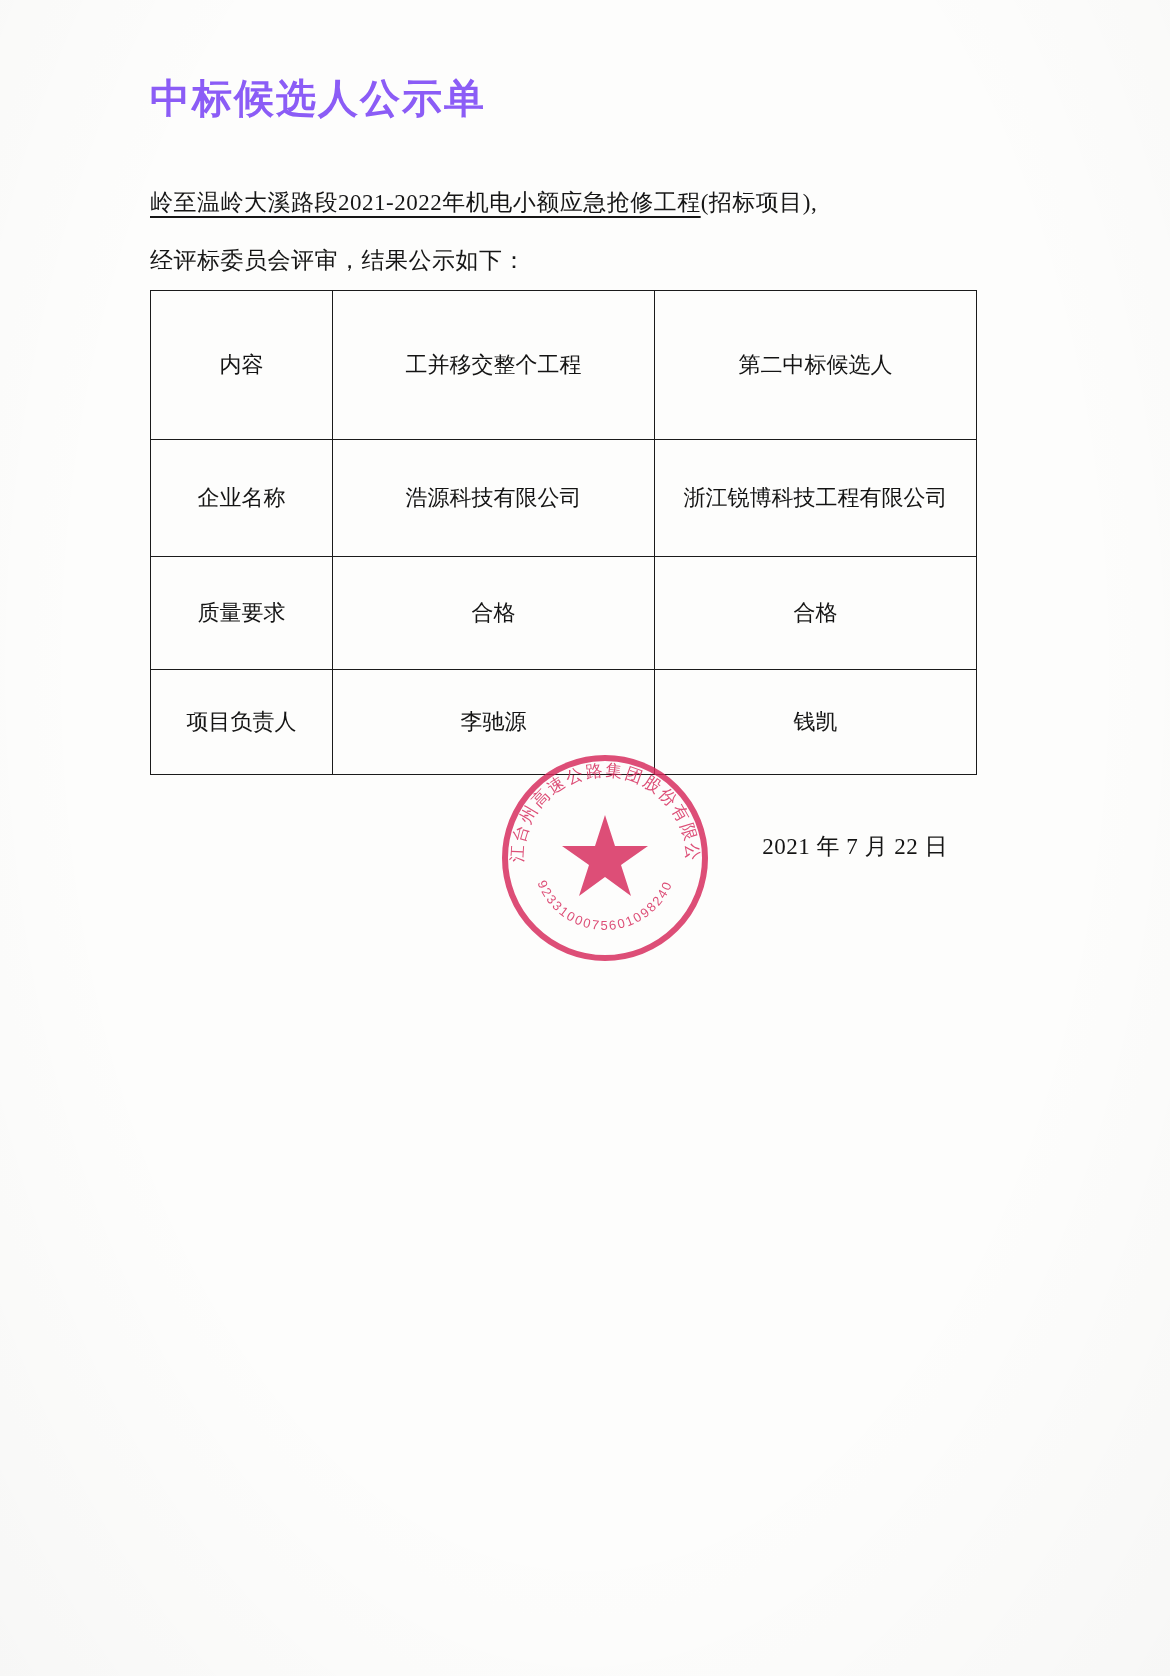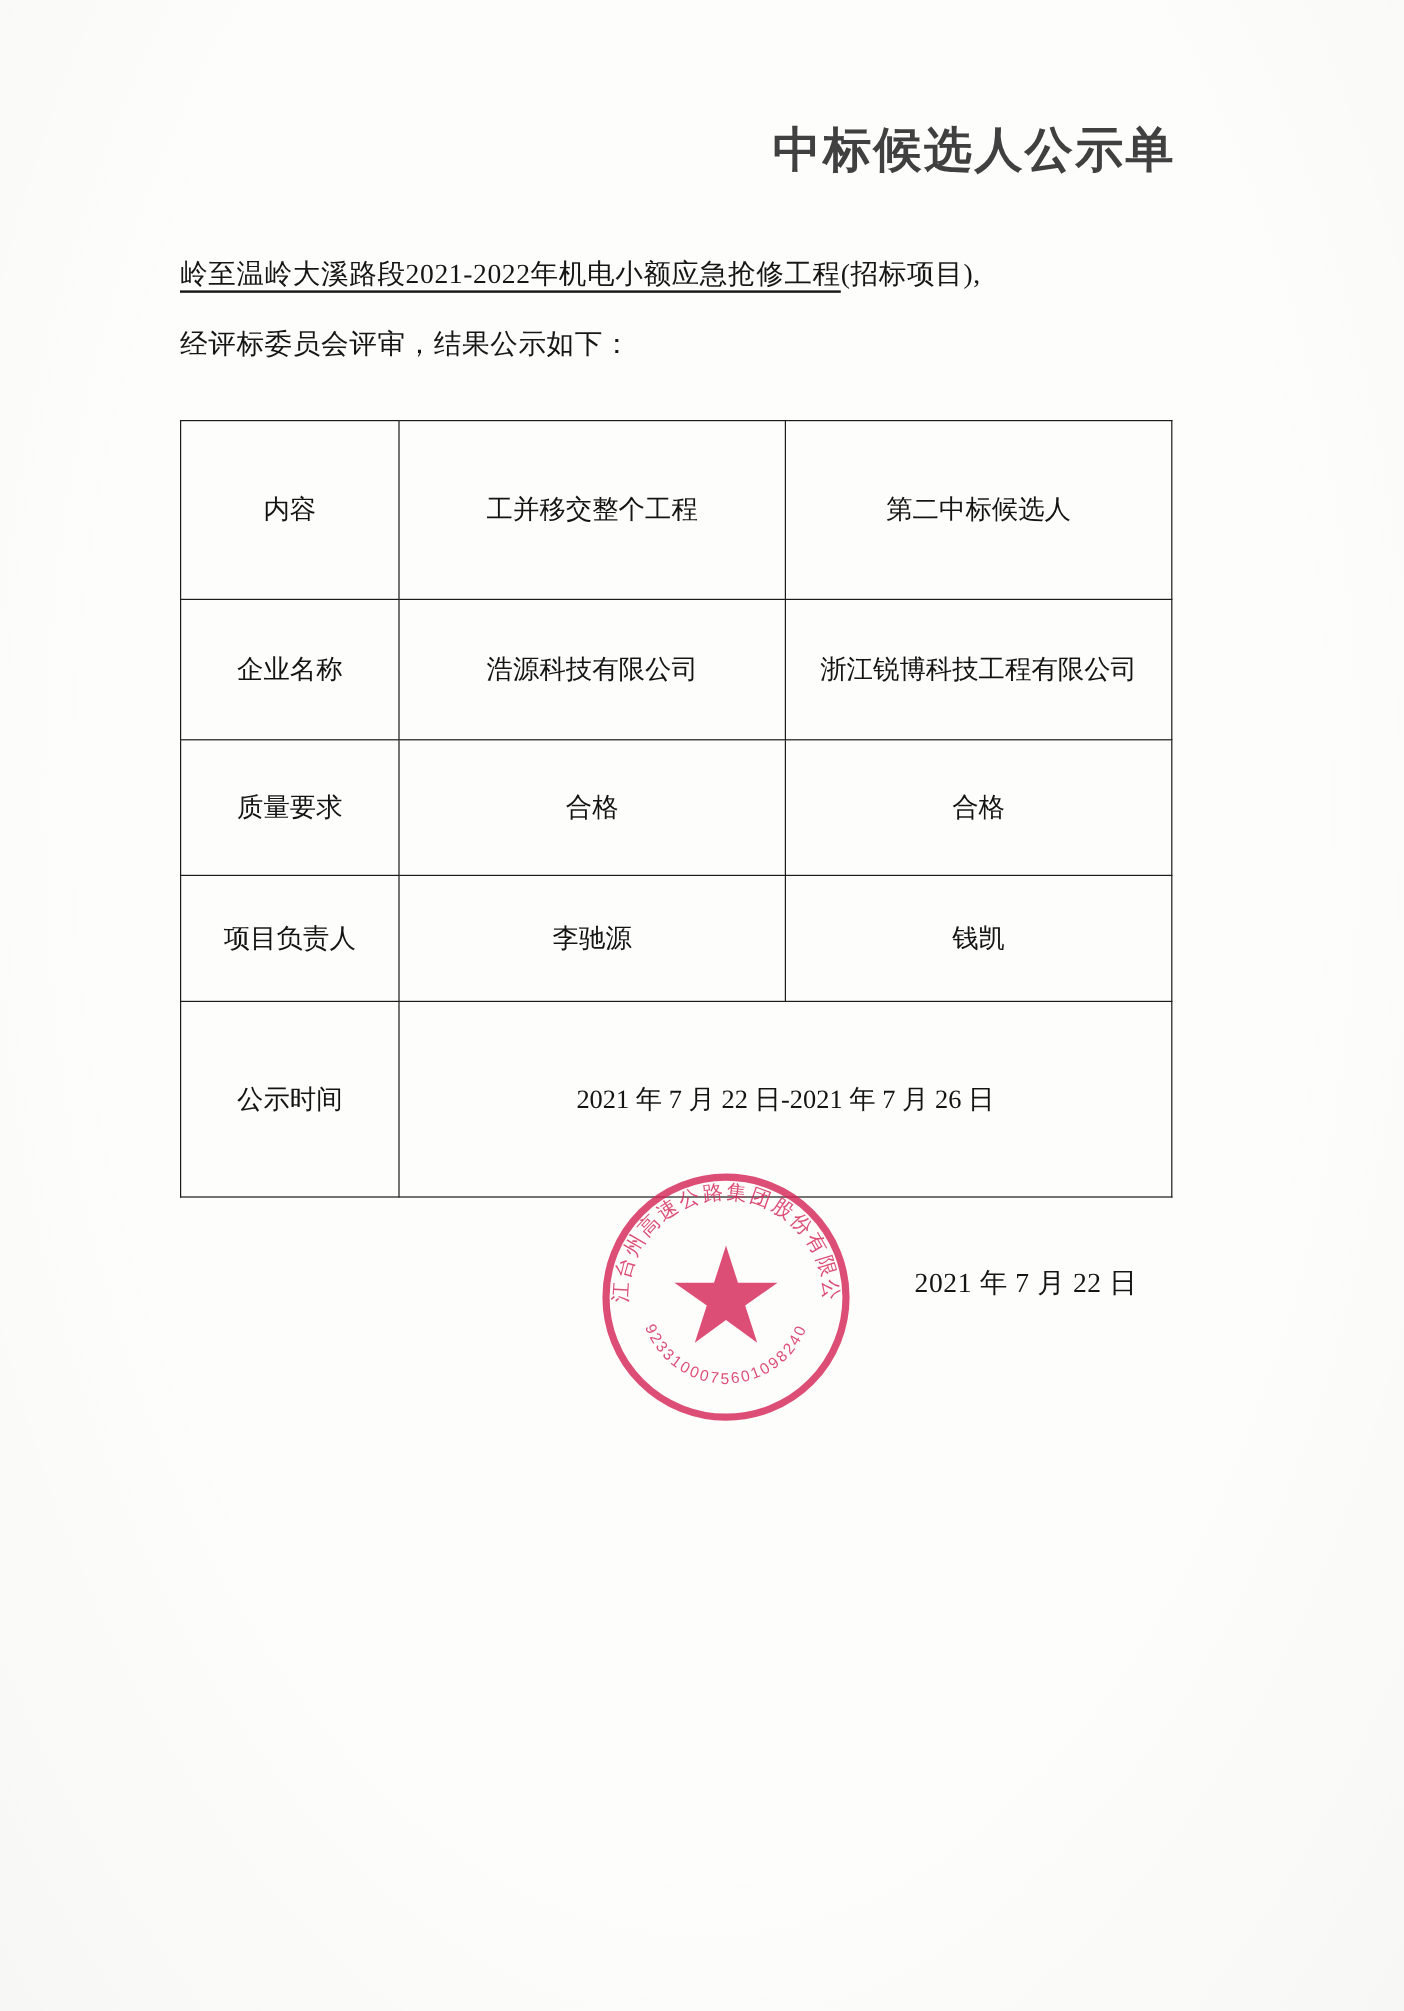--- a/index.html
+++ b/index.html
@@ -30,46 +30,45 @@
     pointer-events: none;
   }
   .content {
     position: absolute;
     left: 150px;
     top: 0;
     width: 830px;
   }
 
   .doc-title {
-    text-align: right;
+    text-align: left;
     font-size: 40px;
     font-weight: bold;
     letter-spacing: 2px;
-    margin-top: 97px;
+    margin-top: 71px;
     font-family: "Liberation Sans", "DejaVu Sans", sans-serif;
-    color: #404040;
+    color: #8b5cf6;
   }
 
   .intro {
     margin-top: 48px;
     font-size: 23px;
     line-height: 58px;
     color: #161616;
     letter-spacing: 0.5px;
   }
   .intro .line {
     white-space: nowrap;
   }
   .u {
     text-decoration: underline;
     text-underline-offset: 6px;
   }
 
   table.result {
-    margin-top: 34px;
     border-collapse: collapse;
     width: 826px;
     table-layout: fixed;
   }
   table.result td {
     border: 1.6px solid #1b1b1b;
     text-align: center;
     vertical-align: middle;
     font-size: 22px;
     color: #141414;
@@ -165,24 +164,20 @@
           <td>合格</td>
           <td>合格</td>
         </tr>
 
         <tr class="row-manager">
           <td>项目负责人</td>
           <td>李驰源</td>
           <td>钱凯</td>
         </tr>
 
-        <tr class="row-publicity">
-          <td>公示时间</td>
-          <td colspan="2">2021 年 7 月 22 日-2021 年 7 月 26 日</td>
-        </tr>
       </tbody>
     </table>
 
     <div class="footer">
 
       <div class="stamp">
         <svg width="230" height="230" viewBox="0 0 230 230" xmlns="http://www.w3.org/2000/svg">
           <defs>
             <path id="arcTop" d="M 33,115 A 82,82 0 0 1 197,115"></path>
             <path id="arcBottom" d="M 43,115 A 72,72 0 0 0 187,115"></path>

